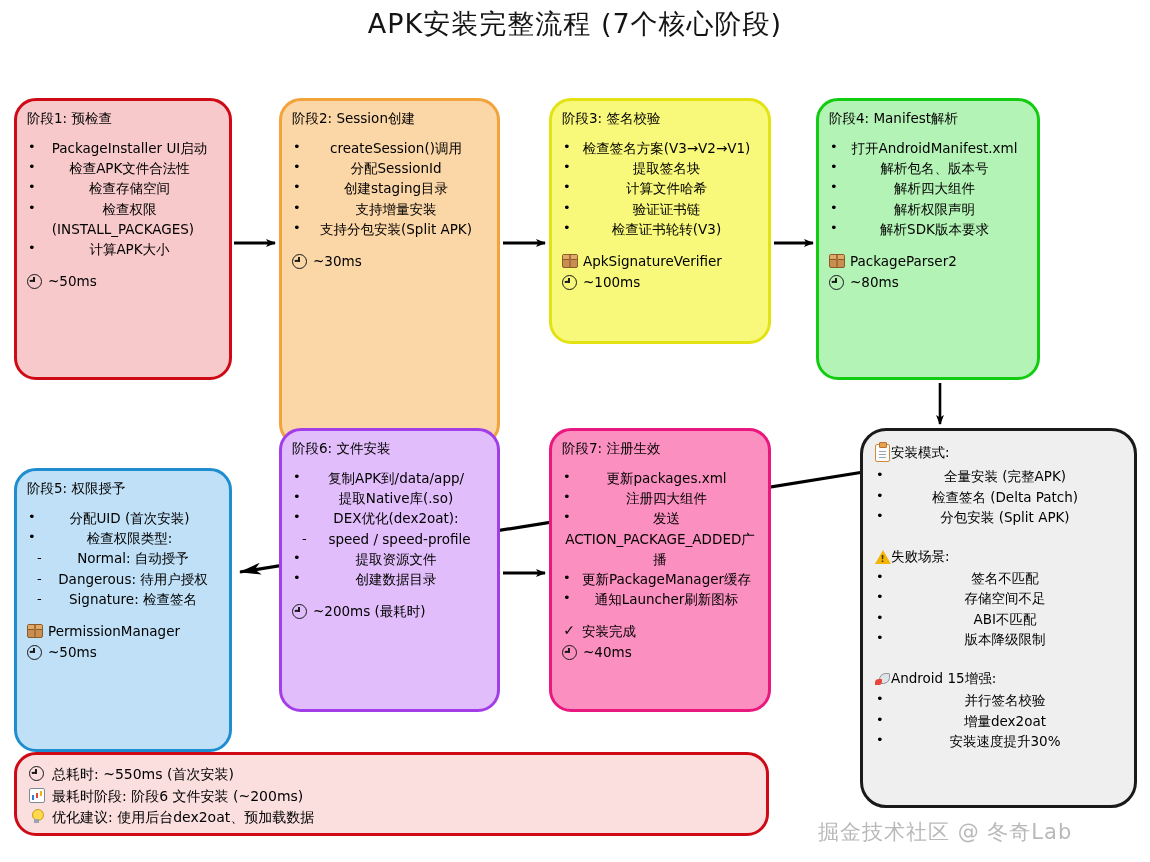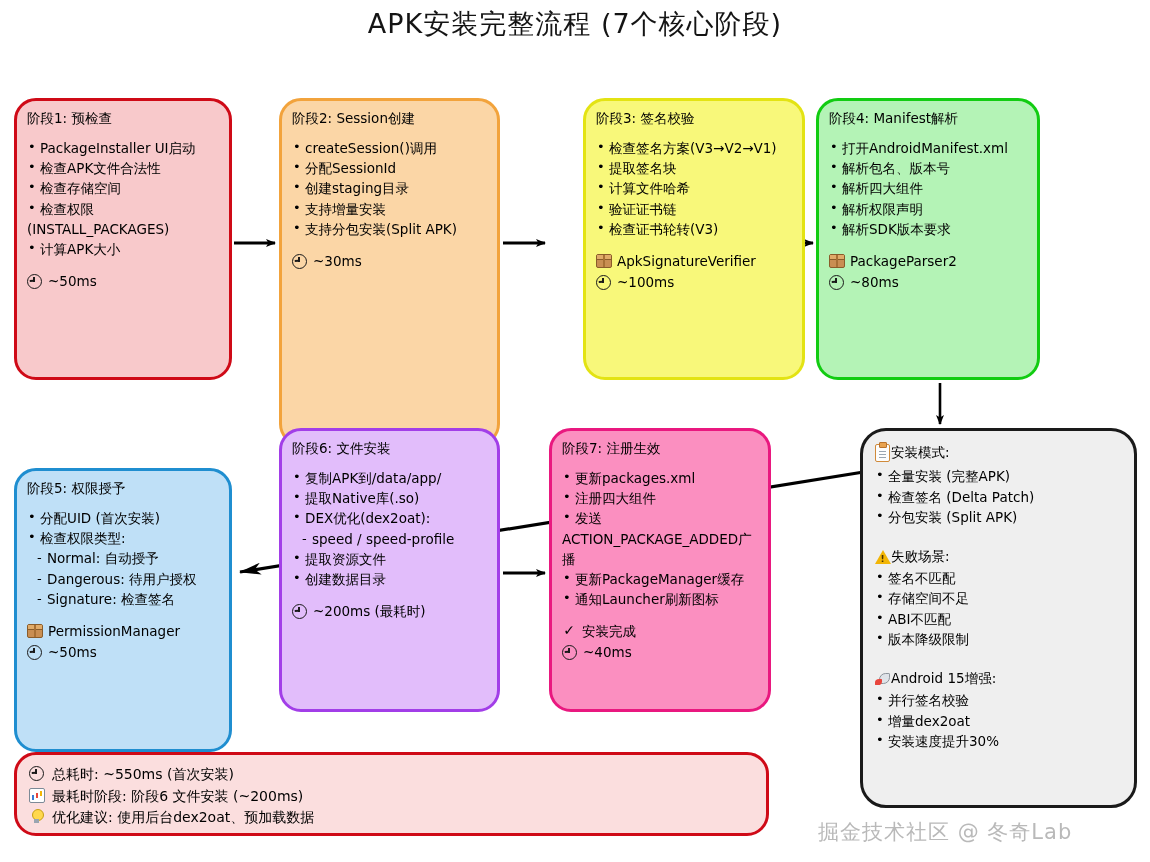--- a/index.html
+++ b/index.html
@@ -44,20 +44,21 @@
   }
   .card ul{
     list-style:none;
     margin:0;
     padding:0;
   }
   .card ul li{
     position:relative;
     padding-left:13px;
     margin:0 0 1px 0;
+    text-align:center;
   }
   .card ul li::before{
     content:"•";
     position:absolute;
     left:1px;top:-1px;
     font-size:13px;
   }
   .card ul li.sub{
     padding-left:20px;
   }
@@ -94,21 +95,21 @@
   .c-green  {background:#b4f3b6;border-color:#12cc12;}
   .c-blue   {background:#bfe0f7;border-color:#1f8ed0;}
   .c-purple {background:#e2bdfb;border-color:#a23ee8;}
   .c-pink   {background:#fb8fc0;border-color:#e9187f;}
   .c-grey   {background:#efefef;border-color:#1a1a1a;border-width:3px;border-radius:26px;}
   .c-sumred {background:#fbdede;border-color:#cf0a17;border-radius:22px;}
 
   
   #card1{left:14px;  top:98px;  width:218px; height:282px;}
   #card2{left:279px; top:98px;  width:221px; height:348px;}
-  #card3{left:549px; top:98px;  width:222px; height:282px;margin-left:34px;}
+  #card3{left:549px; top:98px;  width:222px; height:246px;}
   #card4{left:816px; top:98px;  width:224px; height:282px;}
 
   #card5{left:14px;  top:428px; width:218px; height:284px;margin-top:40px;}
   #card6{left:279px; top:428px; width:221px; height:284px;}
   #card7{left:549px; top:428px; width:222px; height:284px;}
 
   #infoBox{
     left:860px; top:428px; width:277px; height:380px;
     padding:10px 12px 12px 12px;
     font-size:13.5px;

